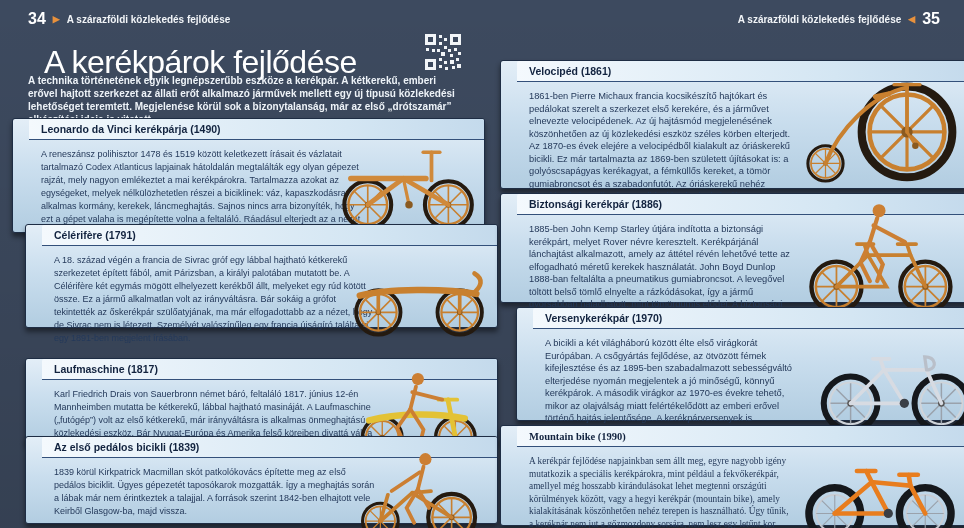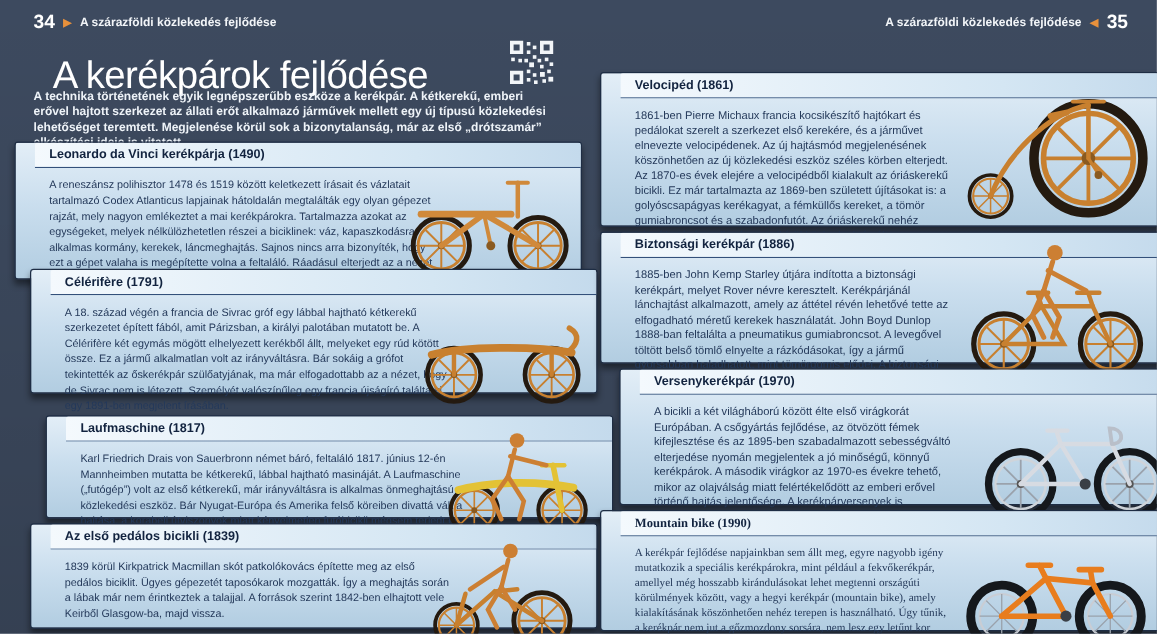--- a/index.html
+++ b/index.html
@@ -139,21 +139,21 @@
           <g stroke="#c8802f" stroke-linecap="round" fill="none">
             <path d="M16,54 C45,46 110,46 142,52" stroke-width="7"></path>
             <path d="M138,52 C148,44 150,36 140,30" stroke-width="5"></path>
             <path d="M36,72 V54 M124,72 V52" stroke-width="4"></path>
           </g>
         </svg>
       </div>
     </div>
   </section>
 
-  <section class="panel" style="left:25px;top:346px;height:84px;margin-left:13px;">
+  <section class="panel" style="left:25px;top:358px;height:84px;">
     <div class="panel-header">Laufmaschine (1817)</div>
     <div class="panel-body">
       <p class="panel-text pt-left">Karl Friedrich Drais von Sauerbronn német báró, feltaláló 1817. június 12-én Mannheimben mutatta be kétkerekű, lábbal hajtható masináját. A Laufmaschine („futógép”) volt az első kétkerekű, már irányváltásra is alkalmas önmeghajtású közlekedési eszköz. Bár Nyugat-Európa és Amerika felső köreiben divattá vált a hajtása, a korabeli útviszonyok miatt kényelmetlen futóbicikli mégsem terjedt el széles körben.</p>
       <div class="illus" style="right:6px;top:-22px;">
         <svg width="150" height="104" viewBox="0 0 160 110">
           <use href="#wheel" transform="translate(44,84) scale(1.05)"></use>
           <use href="#wheel" transform="translate(122,84) scale(1.05)"></use>
           <g stroke="#e3c235" stroke-linecap="round" fill="none">
             <path d="M30,66 C60,58 102,58 132,64" stroke-width="7"></path>
             <path d="M122,84 L114,44" stroke-width="5"></path>

